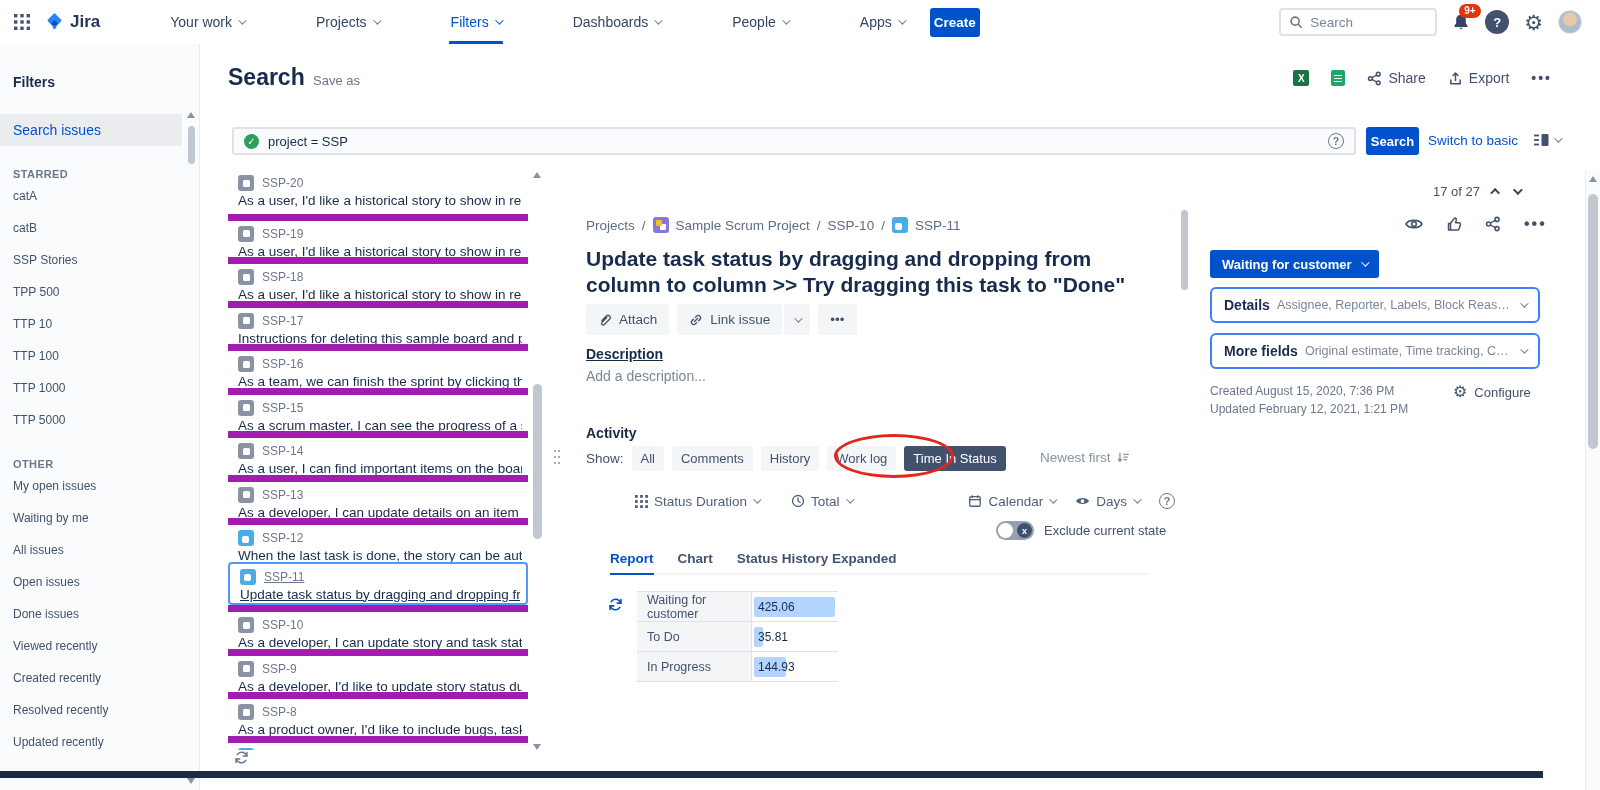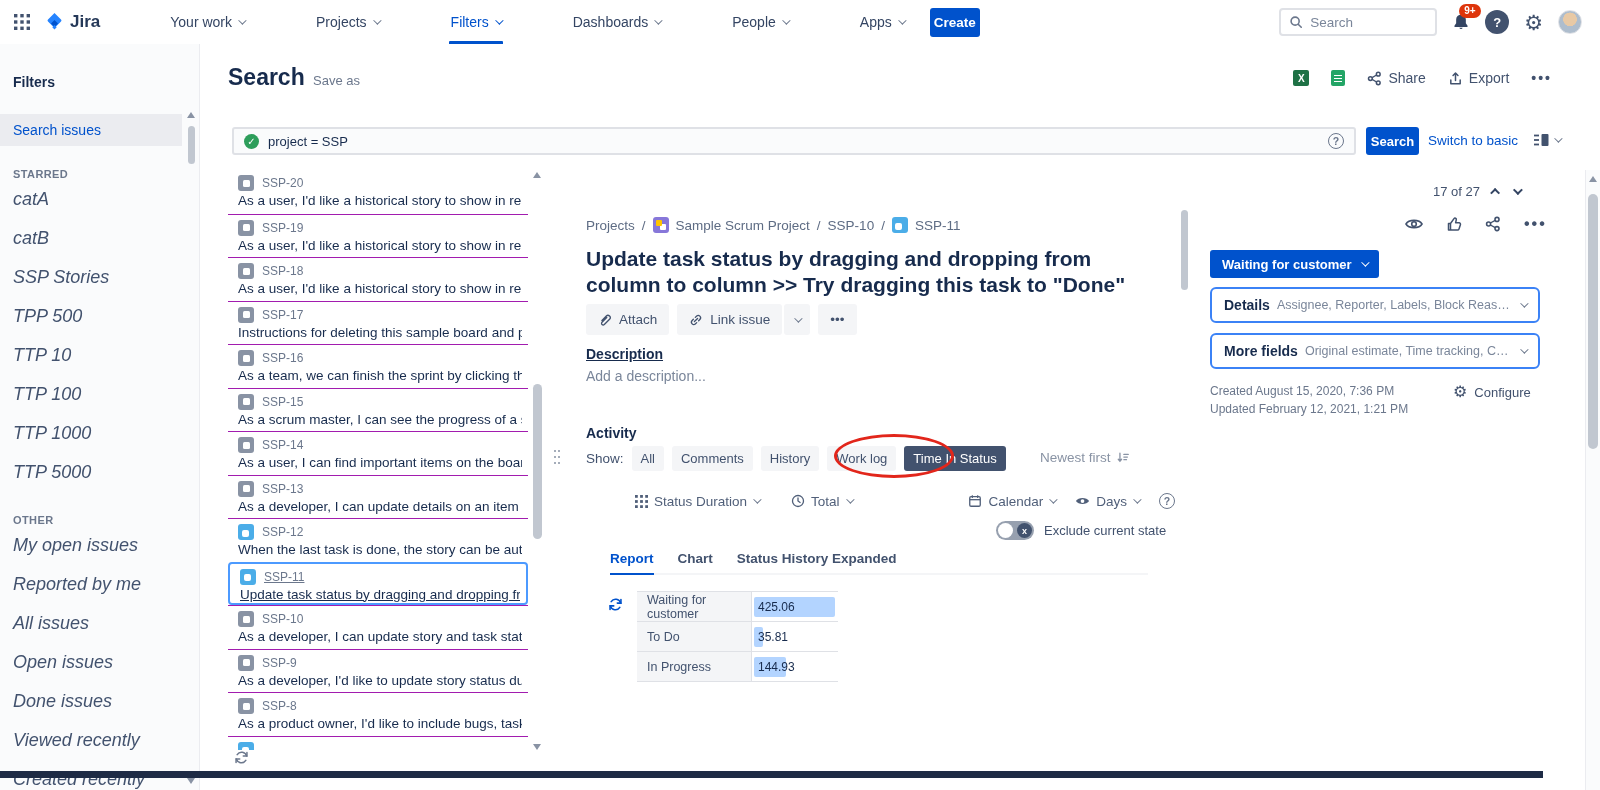--- a/index.html
+++ b/index.html
@@ -27,21 +27,21 @@
   .badge { position:absolute; top:-9px; left:7px; background:#DE350B; color:#fff; font-size:10px; font-weight:bold; border-radius:8px; padding:2px 5px; line-height:1; }
   .help-circle { width:24px; height:24px; border-radius:50%; background:#42526E; color:#fff; font-size:13px; font-weight:bold; display:flex; align-items:center; justify-content:center; cursor:pointer; }
   .gear { font-size:21px; color:#42526E; cursor:pointer; line-height:1; }
   .avatar { width:24px; height:24px; border-radius:50%; background:radial-gradient(circle at 50% 38%, #e8c9a5 0 38%, #aebdcd 40%); border:1px solid #DFE1E6; cursor:pointer; overflow:hidden; }
 
   
   .sidebar { position:absolute; left:0; top:44px; width:200px; height:746px; background:#FAFBFC; border-right:1px solid #EBECF0; }
   .side-title { font-size:14px; font-weight:bold; color:#172B4D; padding:30px 0 0 13px; }
   .side-sel { margin-top:24px; background:#EBECF0; color:#0052CC; font-size:14px; padding:8px 13px; cursor:pointer; width:182px; }
   .side-head { font-size:11px; font-weight:bold; color:#6B778C; letter-spacing:.4px; padding:22px 0 0 13px; }
-  .side-item { font-size:18px; color:#42526E; padding:9px 0 9px 13px; cursor:pointer; width:182px;font-style:italic; }
+  .side-item { font-size:12px; color:#42526E; padding:9px 0 9px 13px; cursor:pointer; width:182px; }
   .side-scroll { position:absolute; right:3px; top:68px; width:9px; height:672px; }
   .side-scroll .thumb { position:absolute; top:14px; left:1px; width:7px; height:38px; background:#C1C7D0; border-radius:4px; }
   .arr-up, .arr-dn { position:absolute; left:0; width:0; height:0; border-left:4.5px solid transparent; border-right:4.5px solid transparent; }
   .arr-up { border-bottom:6px solid #8993A4; top:0; }
   .arr-dn { border-top:6px solid #8993A4; bottom:0; }
 
   
   .h1 { position:absolute; left:228px; top:64px; font-size:23px; font-weight:bold; color:#172B4D; }
   .saveas { position:absolute; left:313px; top:73px; font-size:13px; color:#6B778C; cursor:pointer; }
   .hdr-actions { position:absolute; right:48px; top:70px; display:flex; align-items:center; gap:22px; color:#42526E; font-size:14px; }
@@ -55,21 +55,21 @@
   .check-circle { width:15px; height:15px; border-radius:50%; background:#2E9E5B; color:#fff; font-size:10px; display:flex; align-items:center; justify-content:center; flex:none; }
   .jql-text { font-size:13px; color:#172B4D; flex:1; }
   .q-circle { width:16px; height:16px; border-radius:50%; border:1.6px solid #6B778C; color:#6B778C; font-size:10.5px; font-weight:bold; display:flex; align-items:center; justify-content:center; cursor:pointer; flex:none; }
   .search-btn { position:absolute; left:1366px; top:127px; width:53px; height:28px; background:#0052CC; border:none; border-radius:3px; color:#fff; font-size:13px; font-weight:bold; cursor:pointer; }
   .switch-basic { position:absolute; left:1428px; top:133px; font-size:13.5px; color:#0052CC; cursor:pointer; }
   .view-toggle { position:absolute; left:1533px; top:133px; display:flex; align-items:center; gap:5px; color:#42526E; cursor:pointer; }
 
   
   .issue-list { position:absolute; left:228px; top:170px; width:300px; height:580px; overflow:hidden; }
   .li { position:relative; height:43.5px; padding:5px 6px 0 10px; cursor:pointer; }
-  .li + .li { border-top:1px solid #a21caf; }
+  .li + .li { border-top:7px solid #a21caf; }
   .li .row1 { display:flex; align-items:center; gap:8px; }
   .li .key { font-size:12px; color:#6B778C; }
   .li .sum { font-size:13.5px; color:#172B4D; margin-top:2px; white-space:nowrap; overflow:hidden; }
   .li.selected { border:2px solid #4C9AFF; border-radius:4px; }
   .li.selected .key, .li.selected .sum { text-decoration:underline; }
   .itype { width:16px; height:16px; border-radius:3px; position:relative; flex:none; }
   .itype.story { background:#8993A4; }
   .itype.story::after { content:""; position:absolute; left:4.5px; top:4.5px; width:7px; height:7px; background:#fff; border-radius:1.5px; }
   .itype.subtask { background:#4BADE8; }
   .itype.subtask::after { content:""; position:absolute; left:3.5px; top:5.5px; width:7px; height:7px; background:#fff; border-radius:2px; }
@@ -222,21 +222,21 @@
     <div class="side-item">catA</div>
     <div class="side-item">catB</div>
     <div class="side-item">SSP Stories</div>
     <div class="side-item">TPP 500</div>
     <div class="side-item">TTP 10</div>
     <div class="side-item">TTP 100</div>
     <div class="side-item">TTP 1000</div>
     <div class="side-item">TTP 5000</div>
     <div class="side-head">OTHER</div>
     <div class="side-item">My open issues</div>
-    <div class="side-item">Reported by me</div>
+    <div class="side-item">Waiting by me</div>
     <div class="side-item">All issues</div>
     <div class="side-item">Open issues</div>
     <div class="side-item">Done issues</div>
     <div class="side-item">Viewed recently</div>
     <div class="side-item">Created recently</div>
     <div class="side-item">Resolved recently</div>
     <div class="side-item">Updated recently</div>
     <div class="side-scroll">
         <span class="arr-up"></span>
         <span class="thumb"></span>

